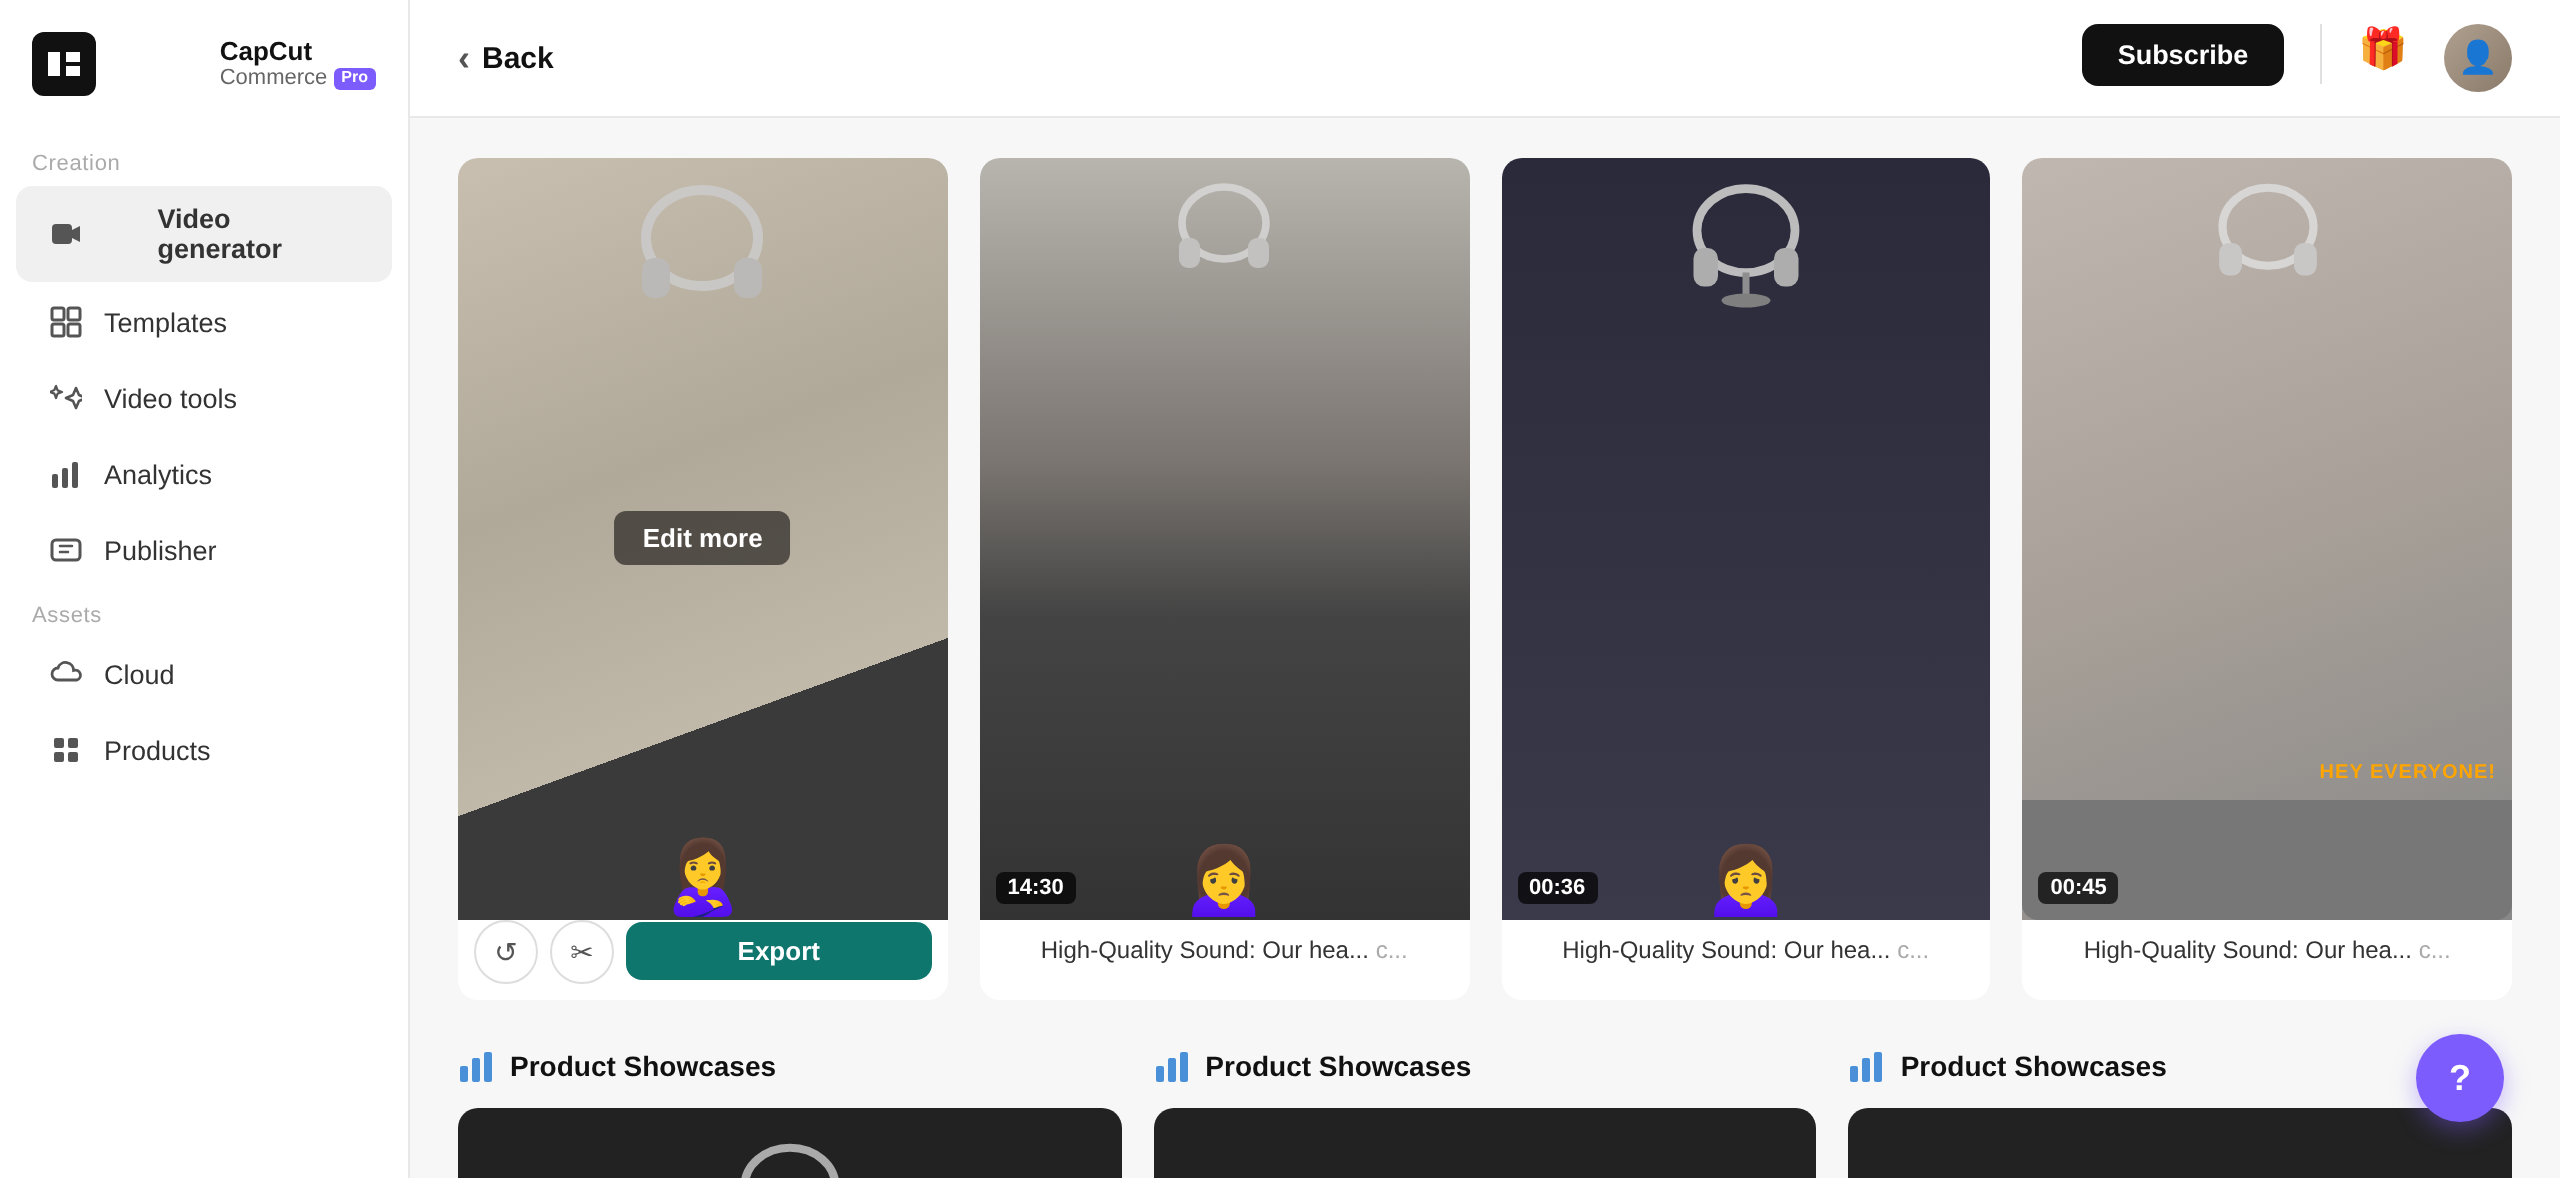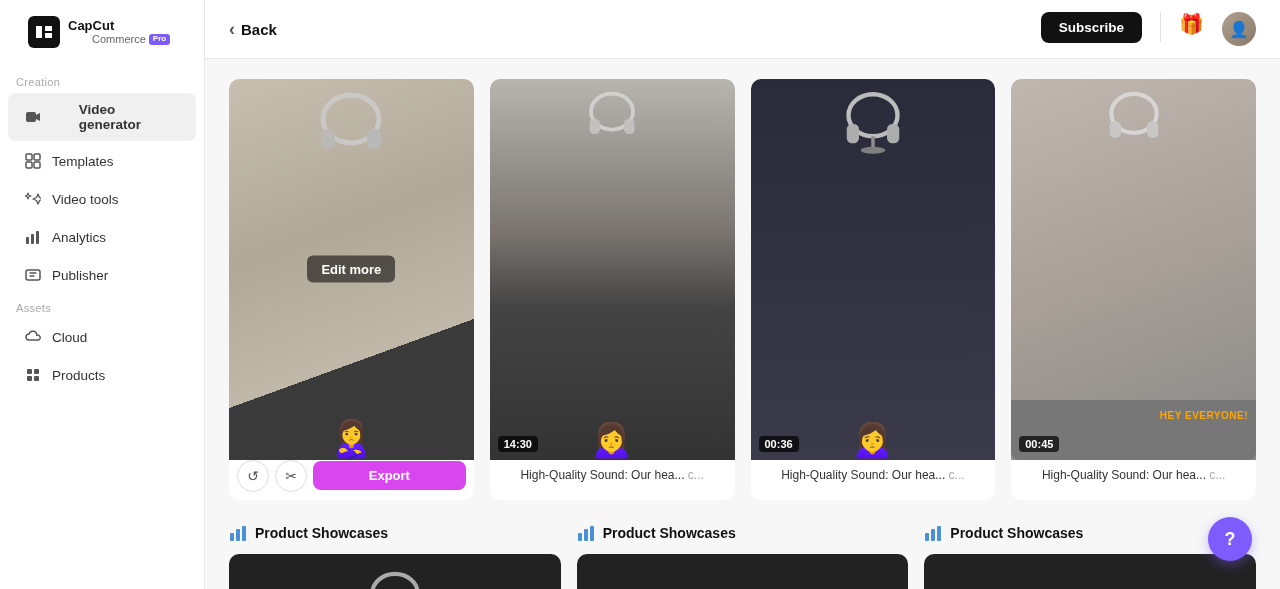--- a/index.html
+++ b/index.html
@@ -12,22 +12,23 @@
       background: #fff;
       border-right: 1px solid #e8e8e8;
       display: flex;
       flex-direction: column;
       padding: 16px 0;
       height: 589px;
     }
     .logo-area {
       display: flex;
       align-items: center;
-      padding: 0 16px 20px 28px;
+      padding: 0 16px 20px 16px;
       gap: 8px;
+      justify-content: space-between;
     }
     .logo-icon {
       width: 32px;
       height: 32px;
     }
     .logo-text {
       display: flex;
       flex-direction: column;
       line-height: 1.1;
     }
@@ -35,21 +36,20 @@
       font-size: 13px;
       font-weight: 700;
       color: #111;
     }
     .logo-sub {
       font-size: 11px;
       color: #666;
       display: flex;
       align-items: center;
       gap: 3px;
-      margin-left: 24px;
     }
     .pro-badge {
       background: #7c5cfc;
       color: #fff;
       font-size: 8px;
       font-weight: 700;
       padding: 1px 4px;
       border-radius: 3px;
     }
     .section-label {
@@ -194,21 +194,21 @@
       left: 8px;
       background: rgba(0,0,0,0.7);
       color: #fff;
       font-size: 11px;
       font-weight: 600;
       padding: 2px 6px;
       border-radius: 4px;
     }
     .hey-badge {
       position: absolute;
-      bottom: 39px;
+      bottom: 68px;
       right: 8px;
       color: #ffa500;
       font-size: 10px;
       font-weight: 700;
       letter-spacing: 0.05em;
     }
     .edit-overlay {
       position: absolute;
       top: 50%;
       left: 50%;
@@ -246,21 +246,21 @@
       background: #fff;
       display: flex;
       align-items: center;
       justify-content: center;
       cursor: pointer;
       font-size: 14px;
       color: #555;
     }
     .export-btn {
       flex: 1;
-      background: #d946ef;
+      background: #0f766e;
       color: #fff;
       border: none;
       border-radius: 8px;
       padding: 7px 0;
       font-size: 13px;
       font-weight: 600;
       cursor: pointer;
       text-align: center;
     }
 

